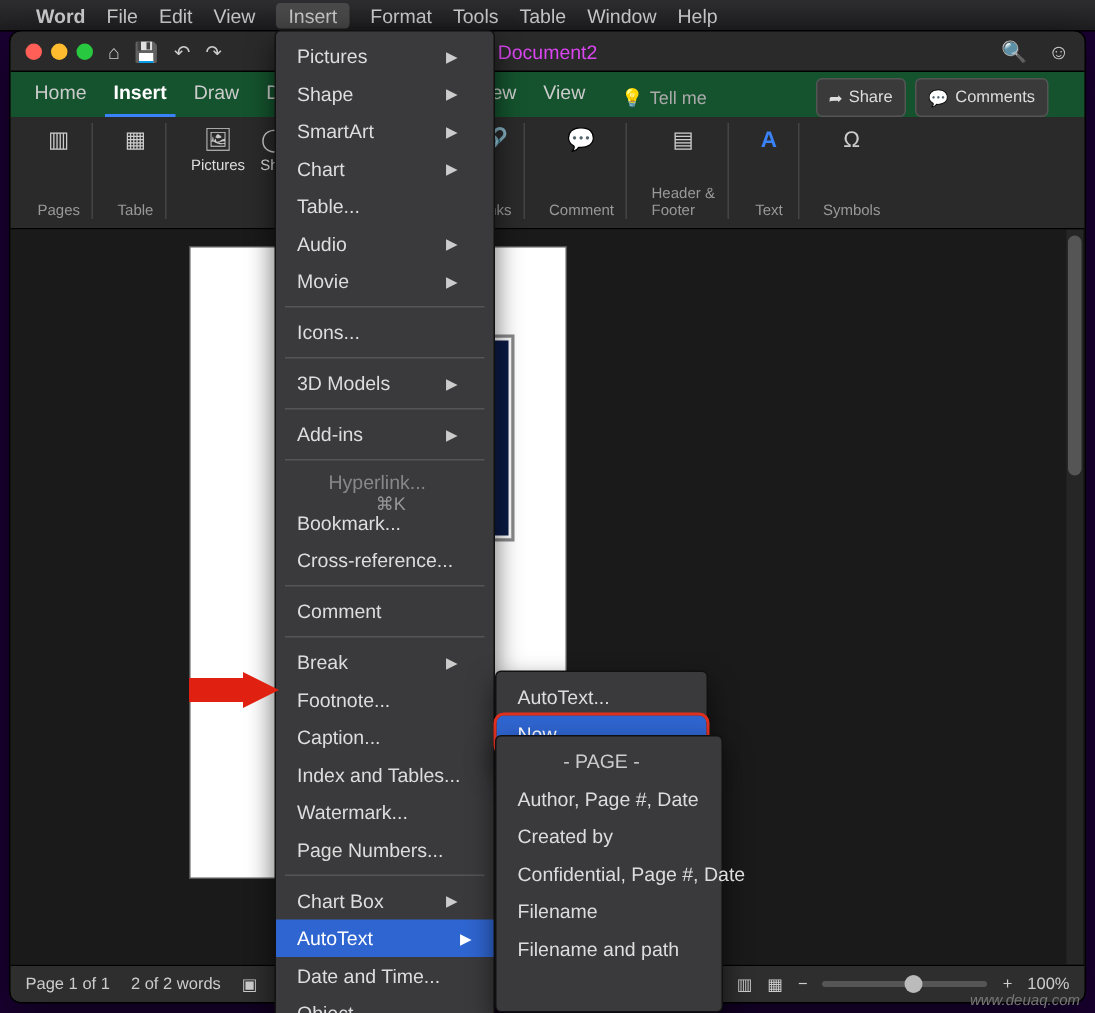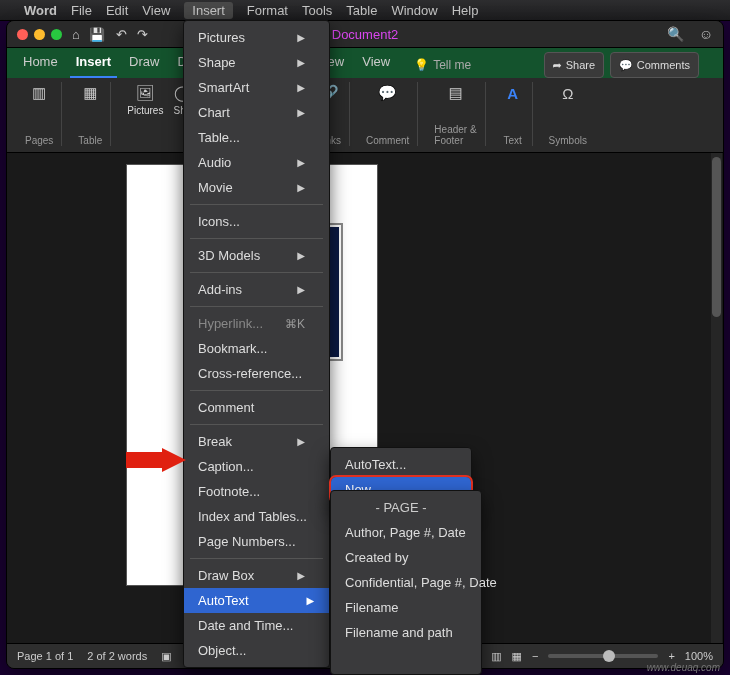--- a/index.html
+++ b/index.html
@@ -152,21 +152,21 @@
   .menu .mi{
     display:flex;
     align-items:center;
     justify-content:space-between;
     padding:3px 24px 3px 14px;
     cursor:default;
     white-space:nowrap;
     height:19px;
   }
   .menu .mi.hl{background:#2f65d0;color:#fff;gap:40px;}
-  .menu .mi.disabled{color:#888;}
+  .menu .mi.disabled{color:#888;flex-direction:column;}
   .menu .sep{height:1px;background:#555;margin:4px 6px;}
   .menu .arrow{font-size:10px;color:#ccc;margin-left:18px;}
   .menu .sc{color:#999;font-size:12px;margin-left:18px;}
   .menu.insert{top:20px;left:183px;width:145px;}
   .menu.autotext{top:447px;left:330px;width:140px;text-align:right;}
   .menu.autotext .boxed {
     outline:2px solid #e03020; border-radius:5px;
   }
   .menu.fields{top:490px;left:330px;width:150px;}
   .menu .center{justify-content:center;color:#ccc;}
@@ -410,34 +410,37 @@
   <div class="sep"></div>
   <div class="mi">
       <span>Comment</span>
     </div>
   <div class="sep"></div>
   <div class="mi">
       <span>Break</span>
       <span class="arrow">▶</span>
     </div>
   <div class="mi">
+      <span>Footnote...</span>
+    </div>
+  <div class="mi">
       <span>Caption...</span>
     </div>
   <div class="mi">
-      <span>Footnote...</span>
-    </div>
-  <div class="mi">
       <span>Index and Tables...</span>
     </div>
   <div class="mi">
+      <span>Watermark...</span>
+    </div>
+  <div class="mi">
       <span>Page Numbers...</span>
     </div>
   <div class="sep"></div>
   <div class="mi">
-      <span>Draw Box</span>
+      <span>Chart Box</span>
       <span class="arrow">▶</span>
     </div>
   <div class="mi hl">
       <span>AutoText</span>
       <span class="arrow" style="color:#fff">▶</span>
     </div>
   <div class="mi">
       <span>Date and Time...</span>
     </div>
   <div class="mi">

